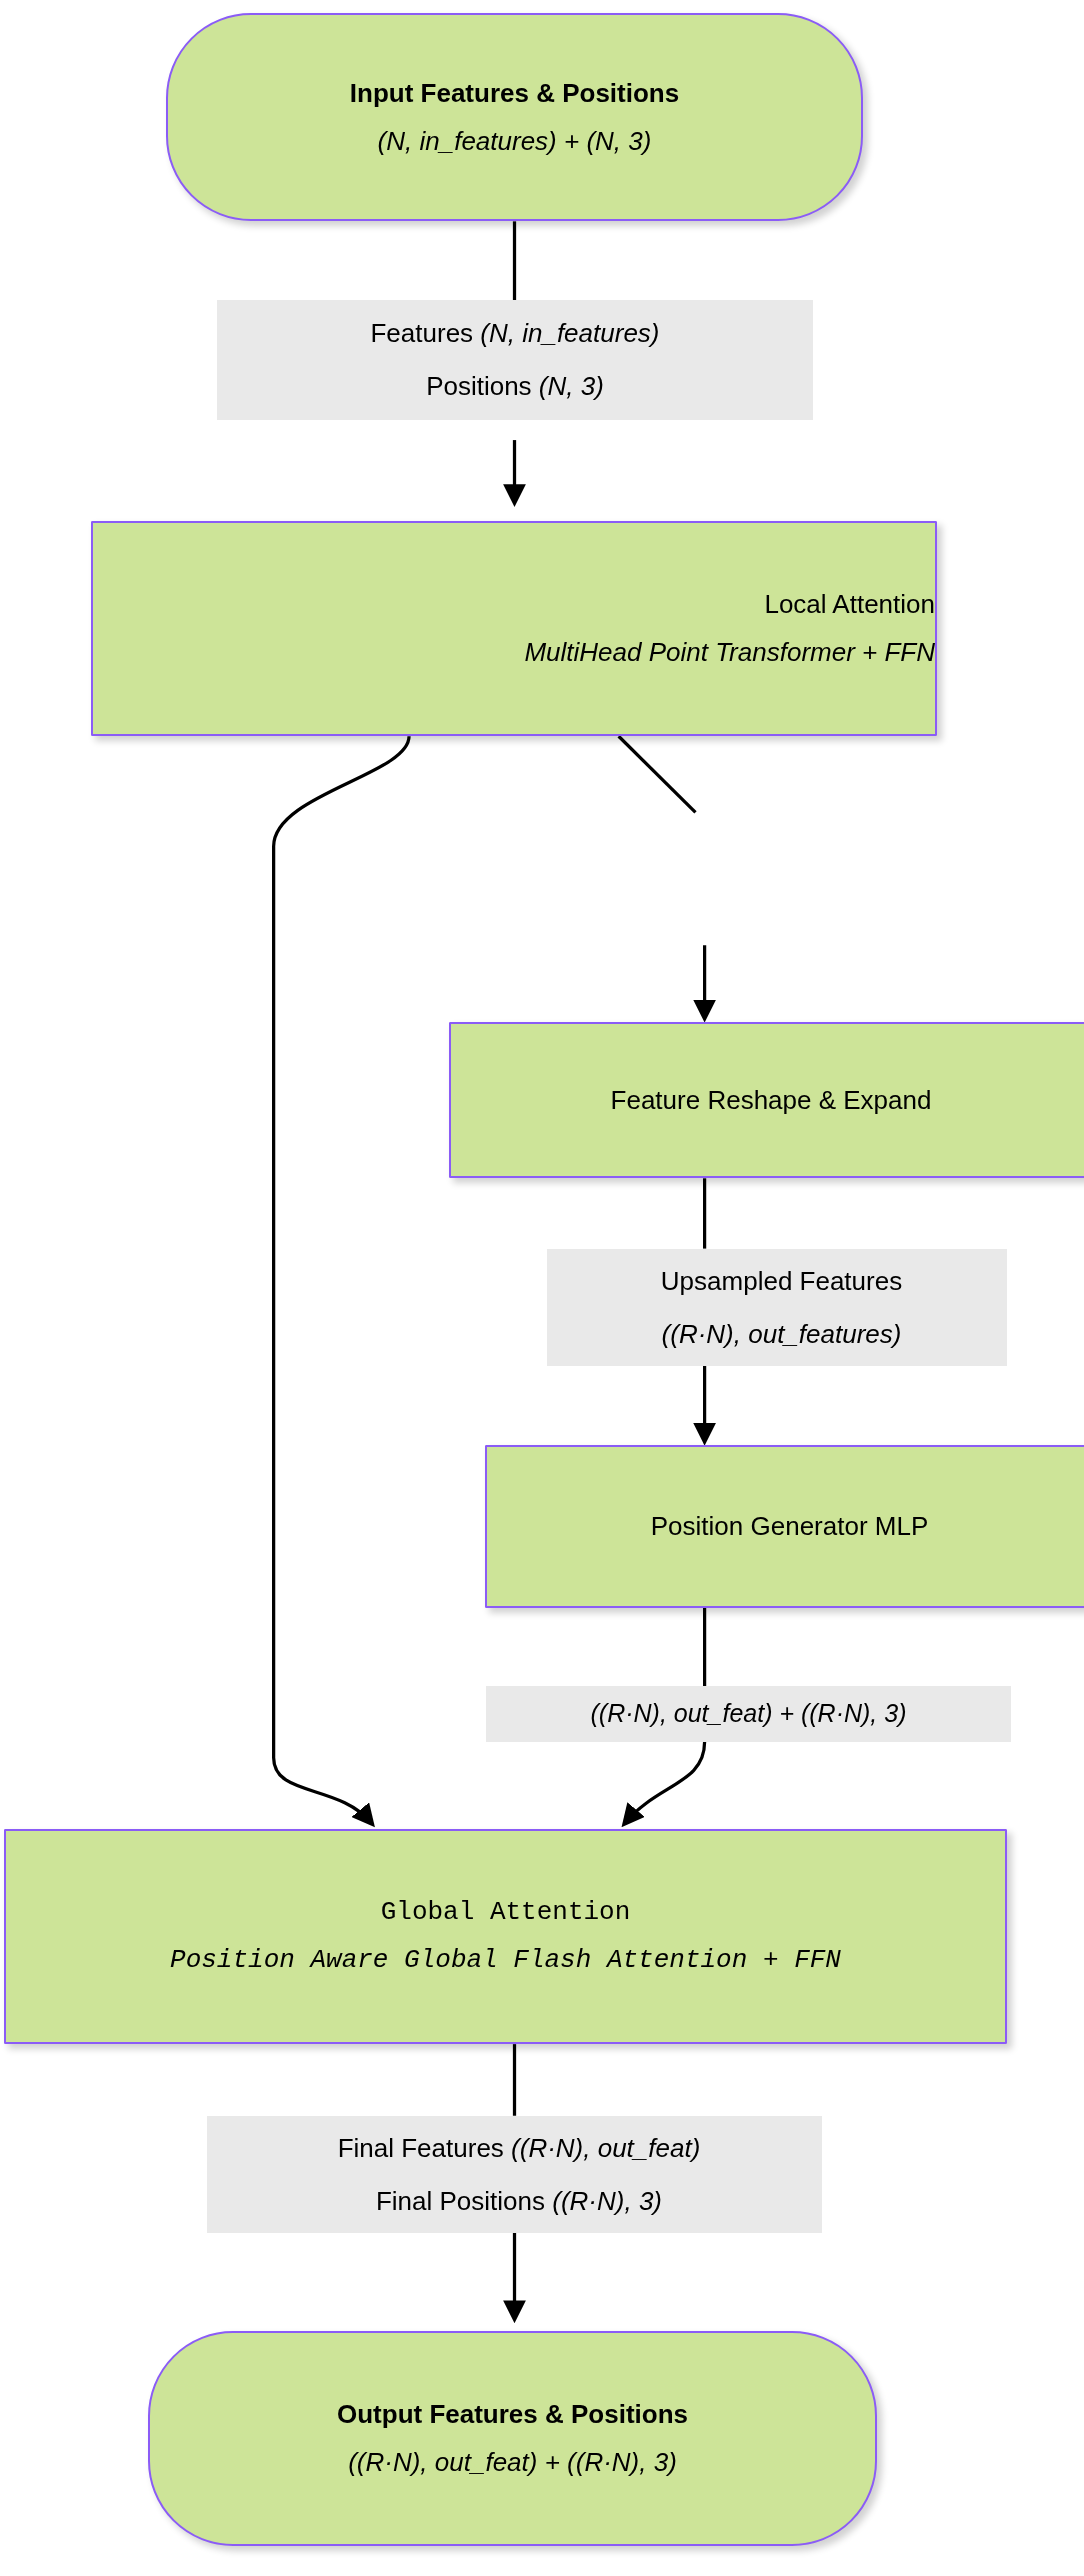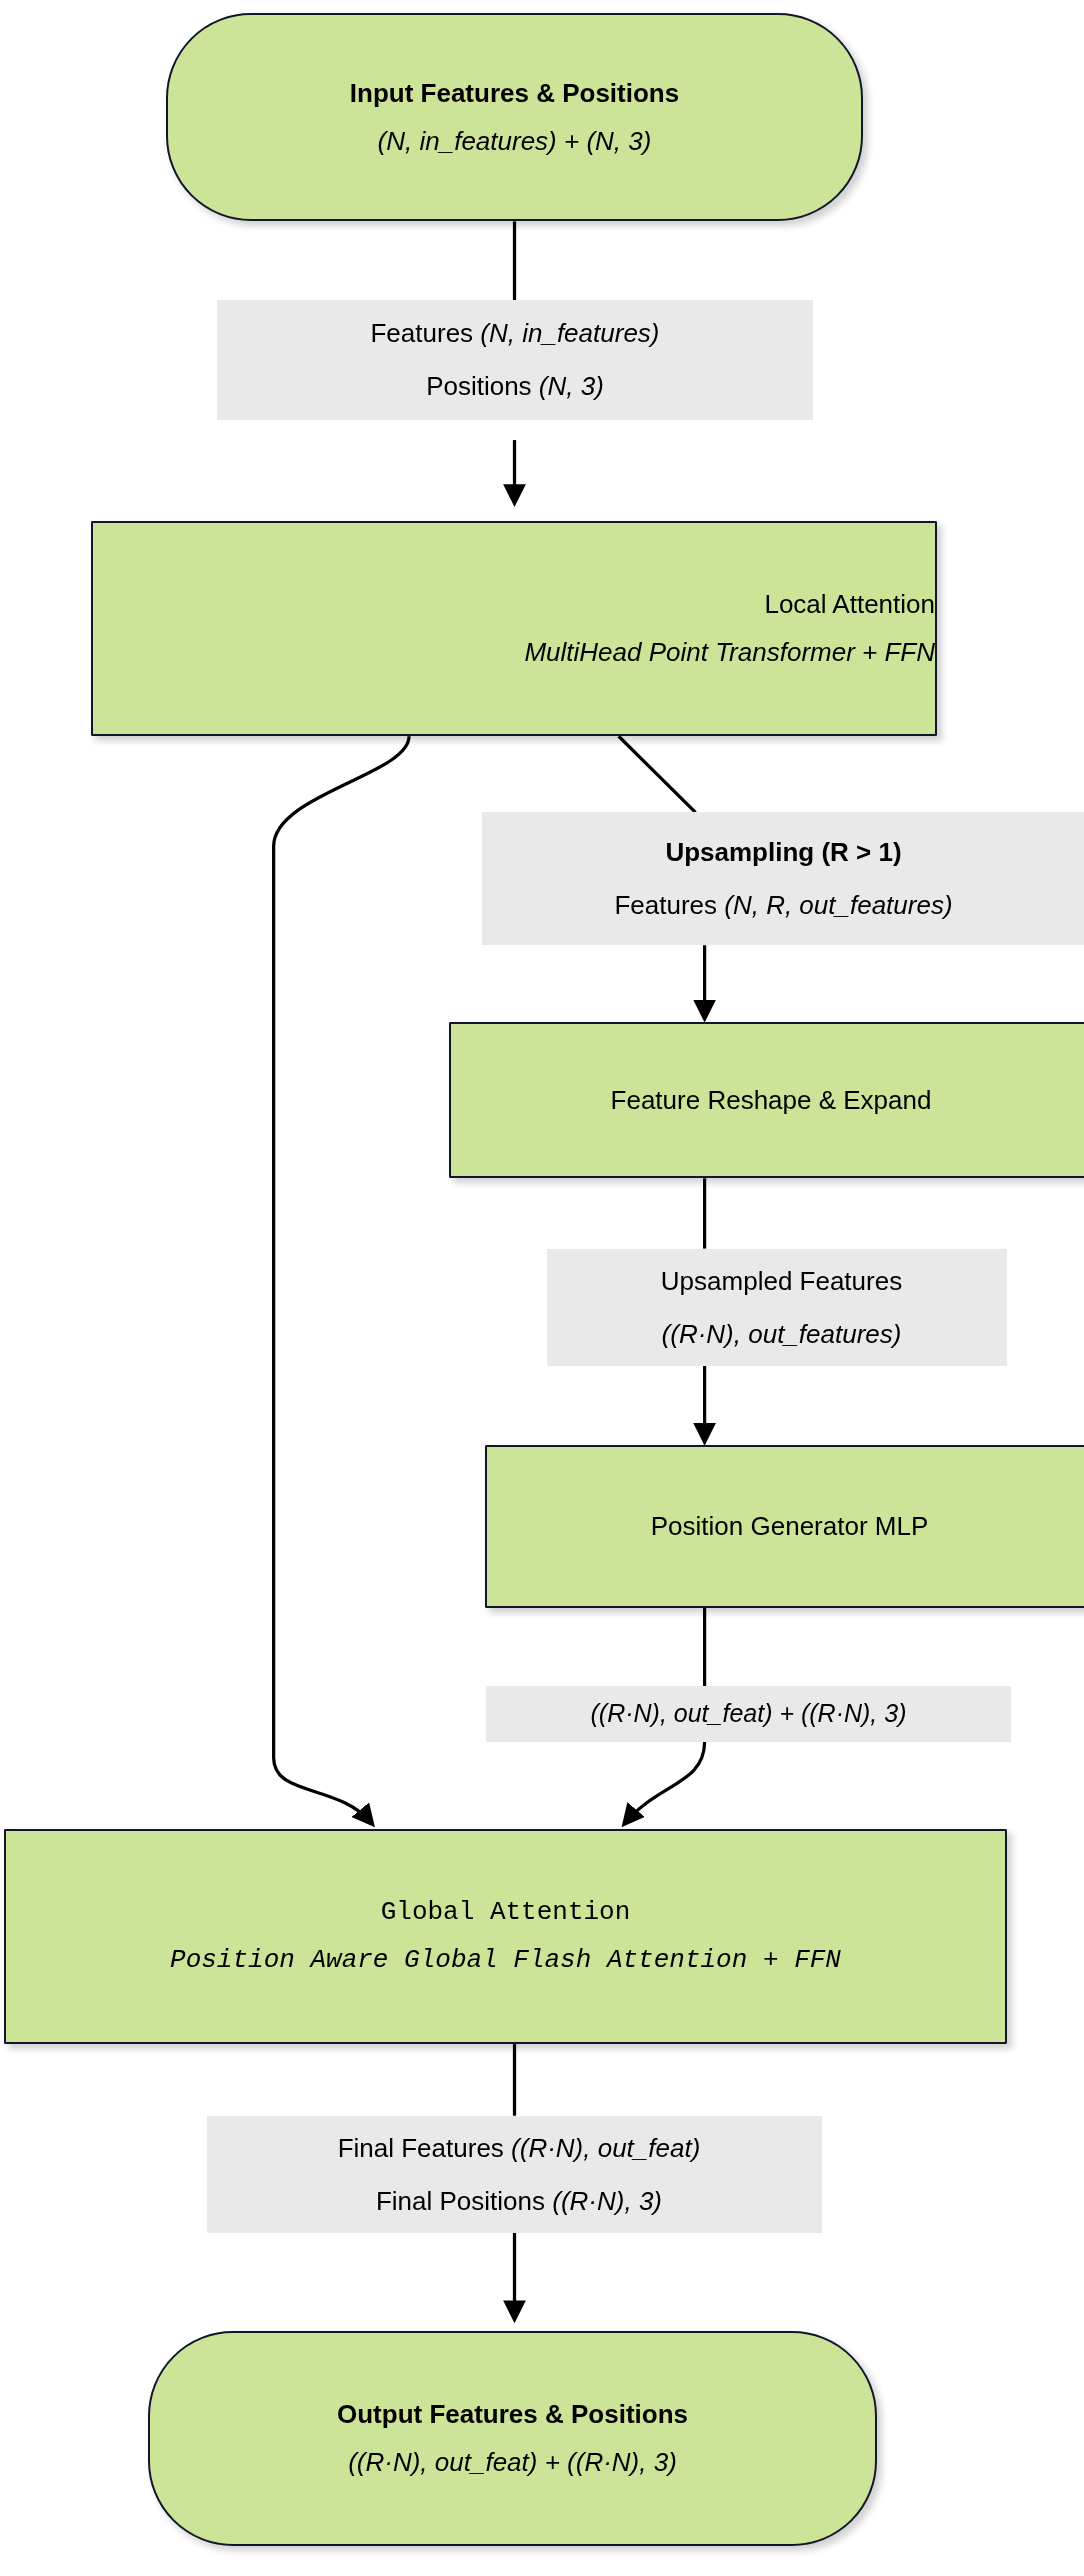--- a/index.html
+++ b/index.html
@@ -5,21 +5,21 @@
   html,body{margin:0;padding:0;background:#ffffff;}
   body{width:1085px;height:2576px;position:relative;overflow:hidden;
        font-family:"Liberation Sans","DejaVu Sans",sans-serif;}
   #canvas{position:absolute;left:0;top:0;width:1085px;height:2576px;}
   #edges{position:absolute;left:0;top:0;width:1085px;height:2576px;pointer-events:none;}
 
   .node{position:absolute;box-sizing:border-box;
         display:flex;flex-direction:column;align-items:center;justify-content:center;
         text-align:center;color:#000;}
 
-  .green{background:#cde498;border:2px solid #0f172a;
+  .green{background:#cde498;border:2px solid #8b5cf6;
          box-shadow:4.6px 4.6px 7.2px rgba(0,0,0,0.18);}
   .stadium{border-radius:85px;}
   .rect{border-radius:1.3px;}
 
   .label{position:absolute;box-sizing:border-box;background:#e9e9e9;
          display:flex;flex-direction:column;align-items:center;justify-content:center;
          text-align:center;color:#000;}
 
   .ln{display:block;line-height:1.18;white-space:nowrap;}
   .b{font-weight:bold;}
@@ -78,24 +78,20 @@
   <div class="label" style="left:217px;top:300px;width:596px;height:120px;">
     <span class="ln t40"><span class="n">Features </span><span class="i">(N, in_features)</span></span>
     <span class="ln t40 gap4"><span class="n">Positions </span><span class="i">(N, 3)</span></span>
   </div>
 
   <div class="node green rect" style="left:91px;top:521px;width:846px;height:215px;align-items:flex-end;">
     <span class="ln t40">Local Attention</span>
     <span class="ln t40 i gap6">MultiHead Point Transformer + FFN</span>
   </div>
 
-  <div class="label" style="left:482px;top:812px;width:603px;height:133px;">
-    <span class="ln t40 b">Upsampling (R &gt; 1)</span>
-    <span class="ln t40 gap4"><span class="n">Features </span><span class="i">(N, R, out_features)</span></span>
-  </div>
 
   <div class="node green rect" style="left:449px;top:1022px;width:644px;height:156px;">
     <span class="ln t40">Feature Reshape &amp; Expand</span>
   </div>
 
 
   <div class="label" style="left:547px;top:1249px;width:460px;height:117px;padding-left:9px;">
     <span class="ln t40">Upsampled Features</span>
     <span class="ln t40 i gap4">((R·N), out_features)</span>
   </div>

